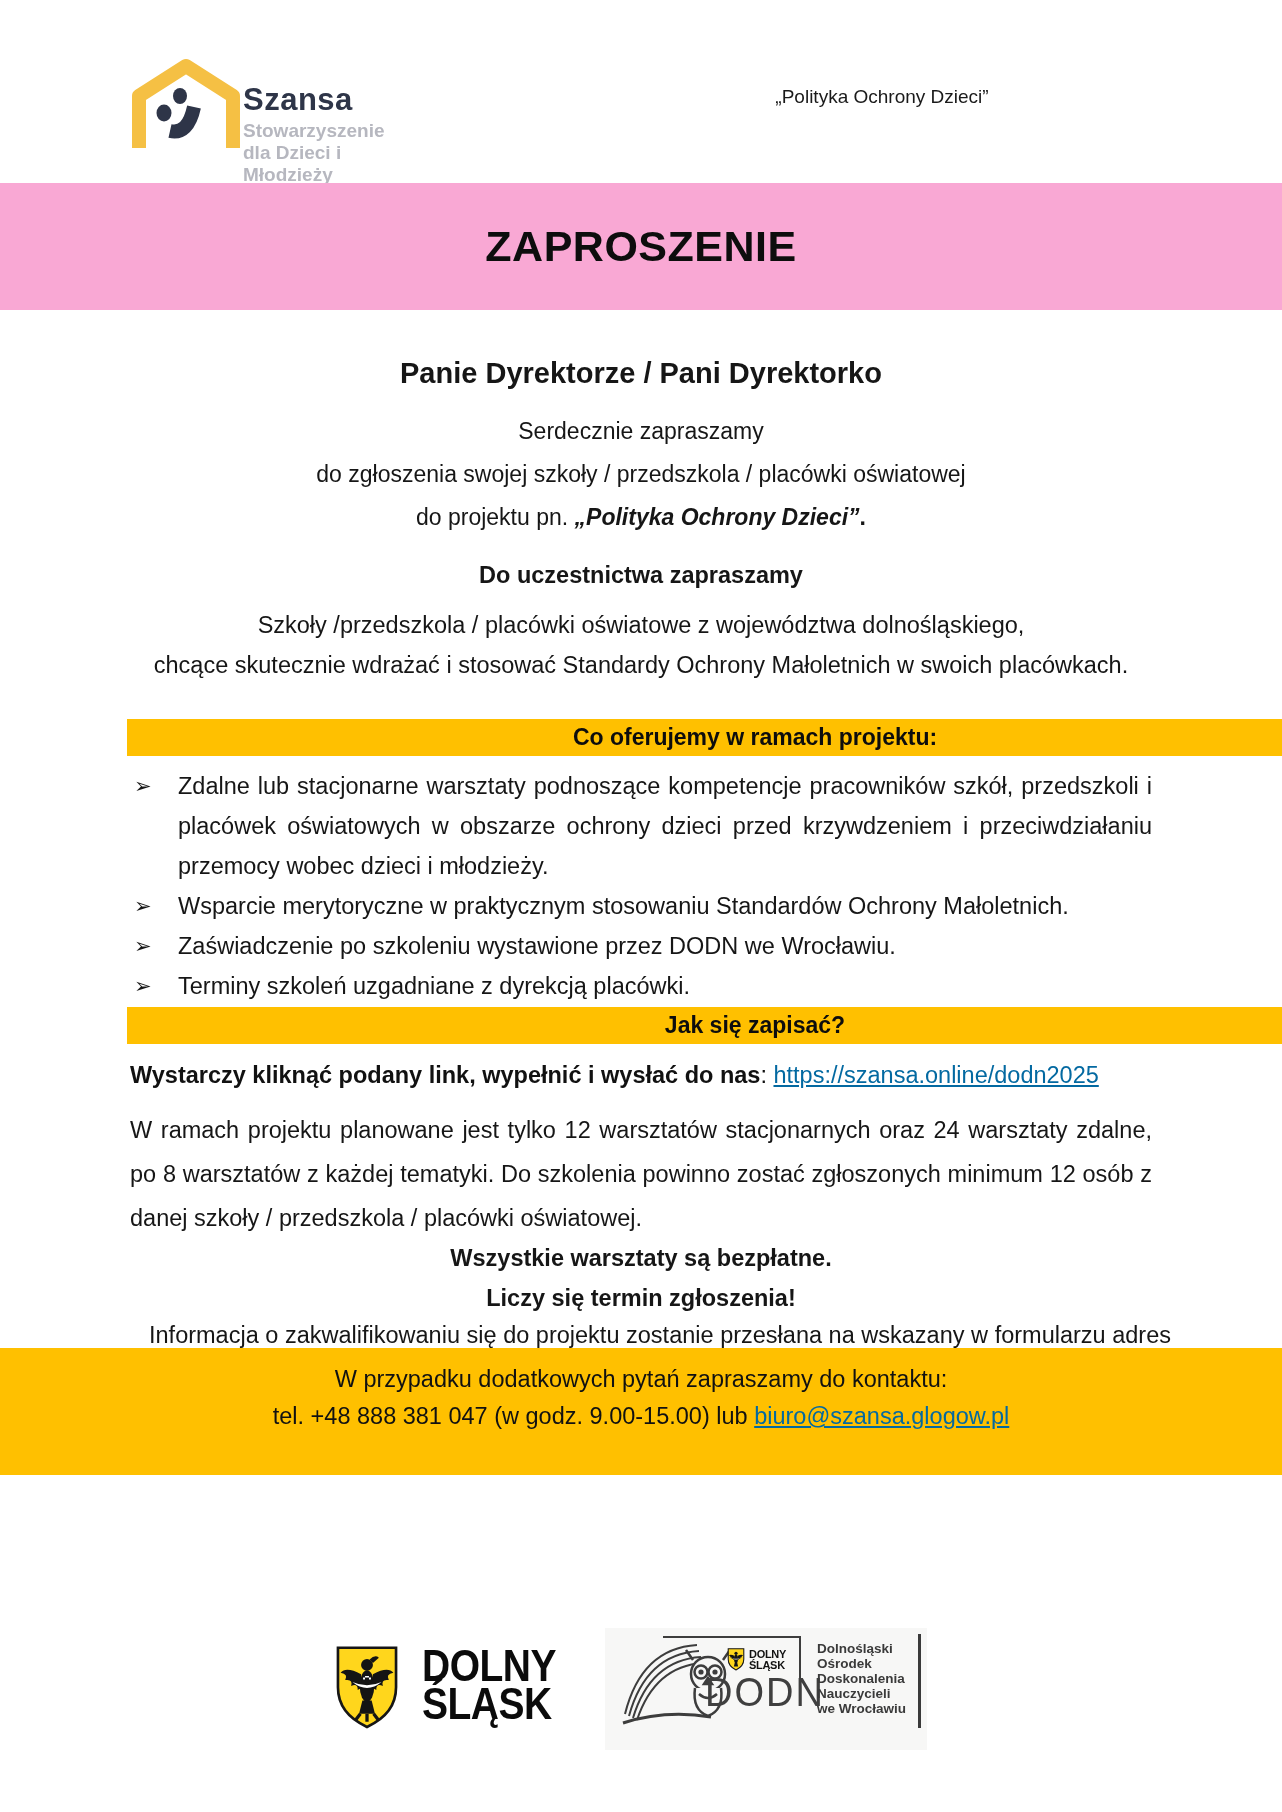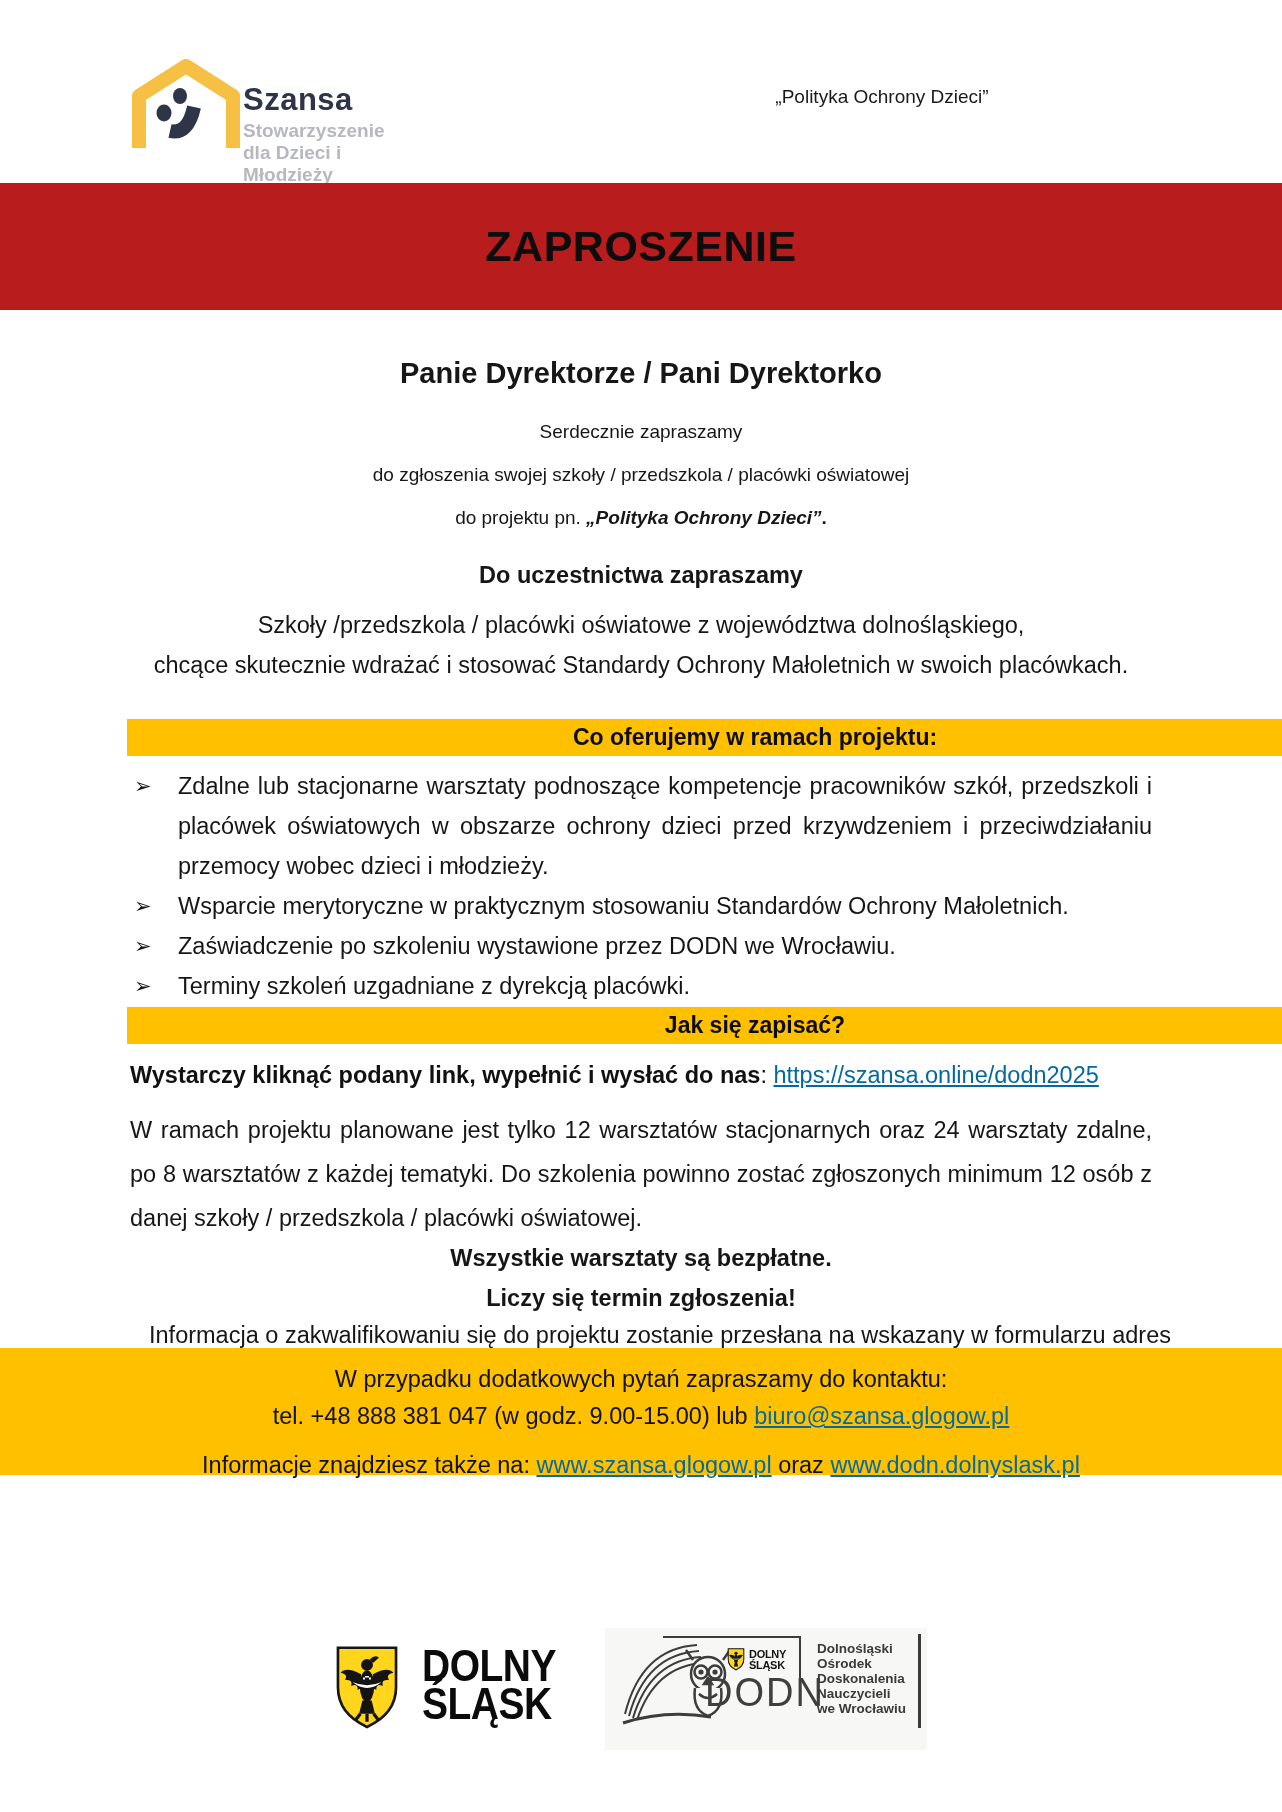--- a/index.html
+++ b/index.html
@@ -14,28 +14,28 @@
   .szansa-logo { position:absolute; left:113px; top:50px; width:320px; height:100px; }
   .szansa-house { position:absolute; left:17px; top:8px; }
   .szansa-text { position:absolute; left:130px; top:34px; line-height:1; }
   .szansa-name { font-size:31px; font-weight:bold; color:#2e3548; letter-spacing:0.5px; }
   .szansa-sub { font-size:19px; font-weight:600; color:#b6b7bf; margin-top:5px; line-height:22px; }
   .header-tag { position:absolute; top:86px; left:742px; width:280px; text-align:center;
                 font-size:19px; color:#1a1a1a; }
 
   
   .banner { position:absolute; left:0; top:183px; width:1282px; height:127px;
-            background:#b91c1c; display:flex; align-items:center; justify-content:center; }
+            background:#f9a8d4; display:flex; align-items:center; justify-content:center; }
   .banner-title { font-size:43px; font-weight:bold; color:#0d0d0d; letter-spacing:0.5px; }
 
   
   .center-block { position:absolute; left:0; width:1282px; text-align:center; color:#161616; }
   .intro { top:357px; }
   .intro-heading { font-size:29px; font-weight:bold; margin-bottom:20px; }
-  .intro-line { font-size:19px; line-height:43px; }
+  .intro-line { font-size:23px; line-height:43px; }
   .proj-name { font-weight:bold; font-style:italic; }
 
   .participation { top:562px; }
   .part-heading { font-size:23.5px; font-weight:bold; margin-bottom:16px; }
   .part-line { font-size:23.5px; line-height:40px; }
 
   
   .section-bar { position:absolute; left:127px; width:1240px; height:37px; background:#FFC000;
                  display:flex; align-items:center; justify-content:center;padding-left:16px; }
   .bar-offer { top:719px; }
@@ -144,23 +144,20 @@
     <div class="free-line">Wszystkie warsztaty są bezpłatne.</div>
     <div class="free-line">Liczy się termin zgłoszenia!</div>
   </div>
   <div class="para para-info">Informacja o zakwalifikowaniu się do projektu zostanie przesłana na wskazany w formularzu adres mailowy.</div>
 
   <div class="contact">
     <div class="contact-line">W przypadku dodatkowych pytań zapraszamy do kontaktu:</div>
     <div class="contact-line contact-line2">
       <span>tel. +48 888 381 047 (w godz. 9.00-15.00) lub </span><a class="doc-link" href="#">biuro@szansa.glogow.pl</a>
     </div>
-    <div class="contact-line">
-      <span>Informacje znajdziesz także na: </span><a class="doc-link" href="#">www.szansa.glogow.pl</a><span>  oraz </span><a class="doc-link" href="#">www.dodn.dolnyslask.pl</a>
-    </div>
   </div>
 
   <div class="ds-logo">
     <svg class="ds-shield" width="66" height="90" viewBox="0 0 100 130">
       <path d="M6,4 H94 V64 Q94,104 50,124 Q6,104 6,64 Z" fill="#FFD61C" stroke="#161616" stroke-width="4"></path>
       <g fill="#141414">
         <circle cx="50" cy="30" r="9"></circle>
         <path d="M54,22 q8,-8 14,-3 l-9,8 z"></path>
         <ellipse cx="50" cy="62" rx="11" ry="24"></ellipse>
         <path d="M41,44 Q18,32 10,42 Q22,44 17,53 Q29,51 26,62 Q36,57 36,68 Q43,63 44,72 Z"></path>

